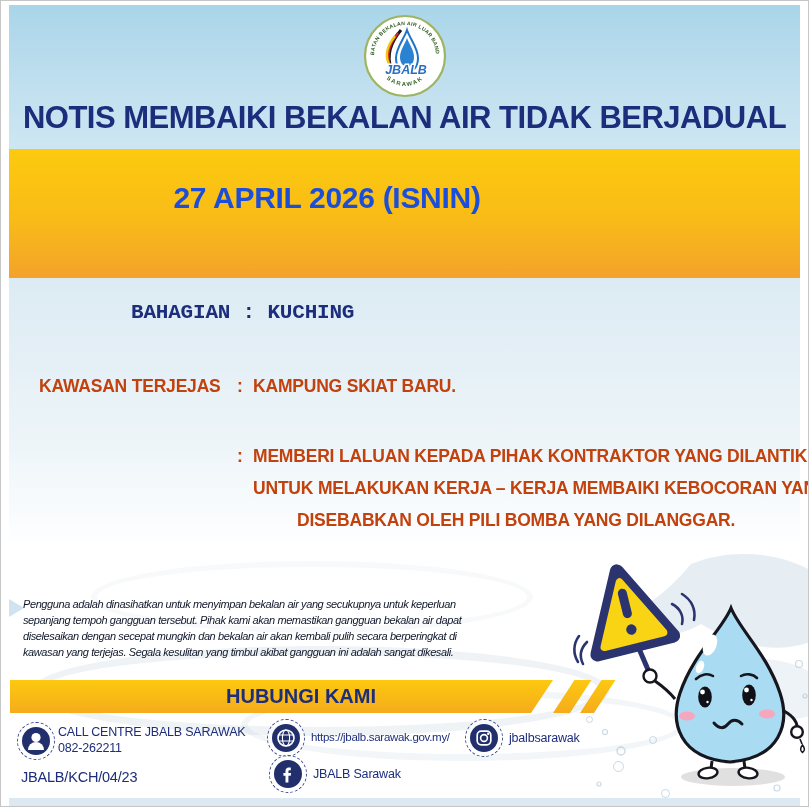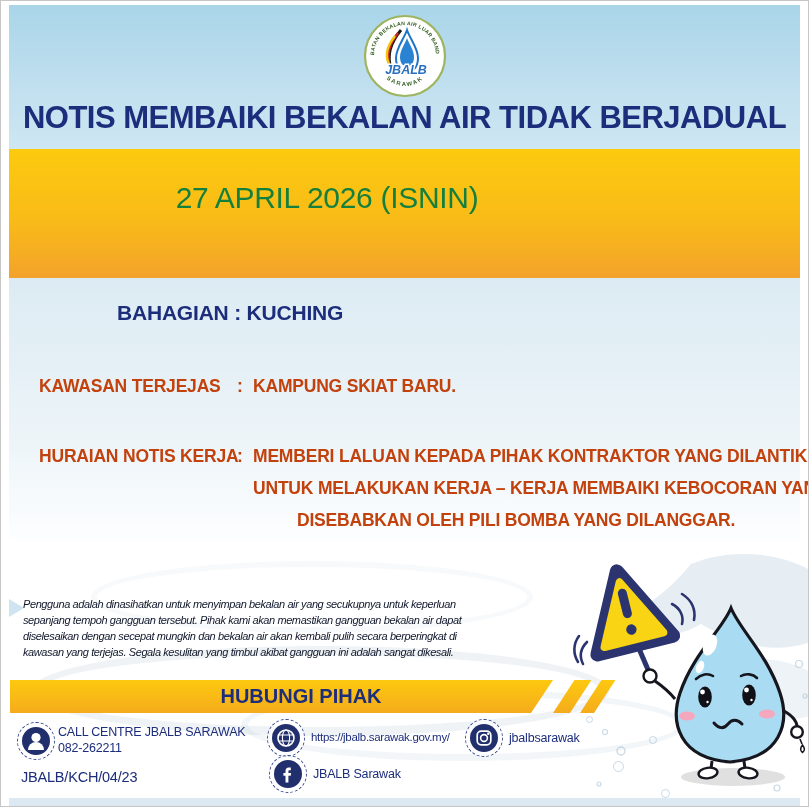--- a/index.html
+++ b/index.html
@@ -13,21 +13,21 @@
     background:linear-gradient(180deg,#a9d5e9 0%,#c2e0ef 60%,#cde6f2 100%);}
   .band-date{left:8px;top:148px;width:791px;height:129px;
     background:linear-gradient(180deg,#fcca0e 0%,#f9bb18 55%,#f3a22b 100%);}
   .band-info{left:8px;top:277px;width:791px;height:263px;
     background:linear-gradient(180deg,#dcebf3 0%,#ecf4f8 60%,#fdfeff 100%);}
   .band-bottom{left:8px;top:540px;width:791px;height:258px;background:#ffffff;}
   .band-edge{left:8px;top:797px;width:791px;height:9px;background:#dce9f2;}
   .title{left:8px;top:99px;width:791px;text-align:center;
     font-size:31px;font-weight:800;letter-spacing:-0.5px;color:#1c2d7c;}
   .dateline{left:8px;width:636px;text-align:center;
-    font-size:30px;font-weight:400;letter-spacing:-0.3px;color:#15803d;}
+    font-size:30px;font-weight:700;letter-spacing:-0.3px;color:#1d4ed8;}
   .loc{font-size:21px;font-weight:800;letter-spacing:-0.2px;color:#1c2d7c;white-space:nowrap;}
   .lbl{font-size:17.5px;font-weight:800;letter-spacing:-0.2px;color:#c2410c;white-space:nowrap;}
   .disc{font-size:11px;font-style:italic;font-weight:500;letter-spacing:-0.4px;
     color:#0f172a;white-space:nowrap;z-index:3;}
   .contact-bar{left:9px;top:679px;width:543px;height:33px;z-index:4;
     background:linear-gradient(180deg,#fdc90f 0%,#f5ab1c 100%);
     clip-path:polygon(0 0,100% 0,calc(100% - 22px) 100%,0 100%);}
   .stripe{top:679px;height:33px;z-index:4;transform:skewX(-33deg);transform-origin:0 100%;
     background:linear-gradient(180deg,#fdc90f 0%,#f5ab1c 100%);}
   .contact-heading{left:40px;top:684px;width:520px;text-align:center;z-index:5;
@@ -82,41 +82,40 @@
       <path d="M 2 -22 C -1 -13 -9 -4 -9 6 C -9 15 -4 20 2 20 C 8 20 13 15 13 6 C 13 -4 5 -13 2 -22 Z" fill="#ffffff" stroke="#1f74c8" stroke-width="2"></path>
       <path d="M 2 -14 C 0 -8 -5 -2 -5 5 C -5 11 -2 14.5 2 14.5 C 6 14.5 9 11 9 5 C 9 -2 4 -8 2 -14 Z" fill="#2a83d2"></path>
       <text x="1" y="22" text-anchor="middle" font-size="12.5" font-style="italic" font-weight="bold" fill="#2a6fc0" stroke="#ffffff" stroke-width="3" paint-order="stroke">JBALB</text>
     </g>
   </svg>
 
   <div class="abs title">NOTIS MEMBAIKI BEKALAN AIR TIDAK BERJADUAL</div>
 
   <div class="abs dateline" style="top:180px;">27 APRIL 2026 (ISNIN)</div>
 
-  <div class="abs loc" style="left:116px;top:300px;">BAHAGIAN : KUCHING</div>
+  <div class="abs loc" style="left:130px;top:300px;font-family:Liberation Mono, monospace;">BAHAGIAN : KUCHING</div>
 
   <div class="abs lbl" style="left:38px;top:375px;">KAWASAN TERJEJAS</div>
   <div class="abs lbl" style="left:236px;top:375px;">:</div>
   <div class="abs lbl" style="left:252px;top:375px;">KAMPUNG SKIAT BARU.</div>
 
-  <div class="abs lbl" style="left:38px;top:445px;">HURAIAN NOTIS KERJA</div>
   <div class="abs lbl" style="left:236px;top:445px;">:</div>
   <div class="abs lbl" style="left:252px;top:445px;">MEMBERI LALUAN KEPADA PIHAK KONTRAKTOR YANG DILANTIK</div>
   <div class="abs lbl" style="left:252px;top:477px;">UNTUK MELAKUKAN KERJA – KERJA MEMBAIKI KEBOCORAN YANG</div>
   <div class="abs lbl" style="left:268px;top:509px;margin-left:28px;">DISEBABKAN OLEH PILI BOMBA YANG DILANGGAR.</div>
 
   <div class="abs disc" style="left:22px;top:597px;">Pengguna adalah dinasihatkan untuk menyimpan bekalan air yang secukupnya untuk keperluan</div>
   <div class="abs disc" style="left:22px;top:613px;">sepanjang tempoh gangguan tersebut. Pihak kami akan memastikan gangguan bekalan air dapat</div>
   <div class="abs disc" style="left:22px;top:629px;">diselesaikan dengan secepat mungkin dan bekalan air akan kembali pulih secara berperingkat di</div>
   <div class="abs disc" style="left:22px;top:645px;">kawasan yang terjejas. Segala kesulitan yang timbul akibat gangguan ini adalah sangat dikesali.</div>
 
   <div class="abs contact-bar"></div>
   <div class="abs stripe" style="left:552px;width:17px;"></div>
   <div class="abs stripe" style="left:579px;width:14px;"></div>
-  <div class="abs contact-heading">HUBUNGI PIHAK</div>
+  <div class="abs contact-heading">HUBUNGI KAMI</div>
 
   <div class="abs icon-ring" style="left:16px;top:721px;">
     <div class="icon-circle">
       <svg width="28" height="28" viewBox="0 0 28 28">
         <circle cx="14" cy="10.5" r="4.6" fill="#ffffff"></circle>
         <path d="M6 23 a8 8 0 0 1 16 0 Z" fill="#ffffff"></path>
       </svg>
     </div>
   </div>
   <div class="abs ftxt" style="left:57px;top:724px;font-size:12.5px;">CALL CENTRE JBALB SARAWAK</div>

